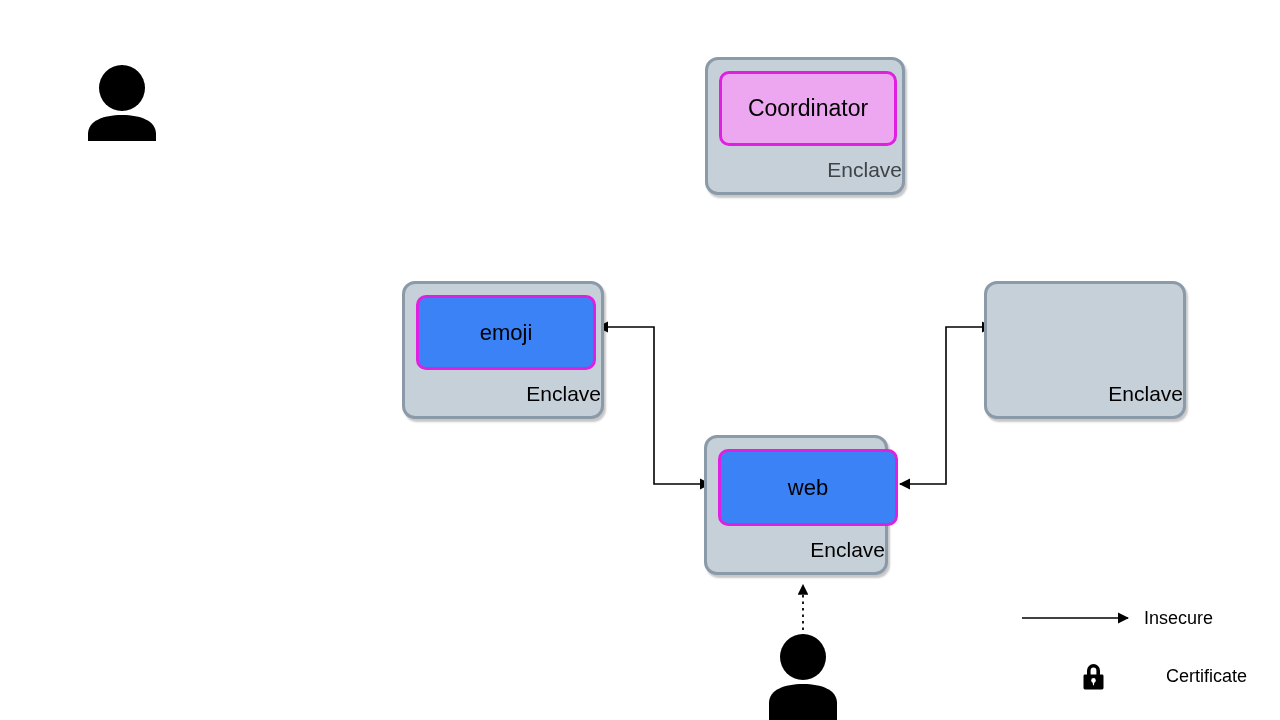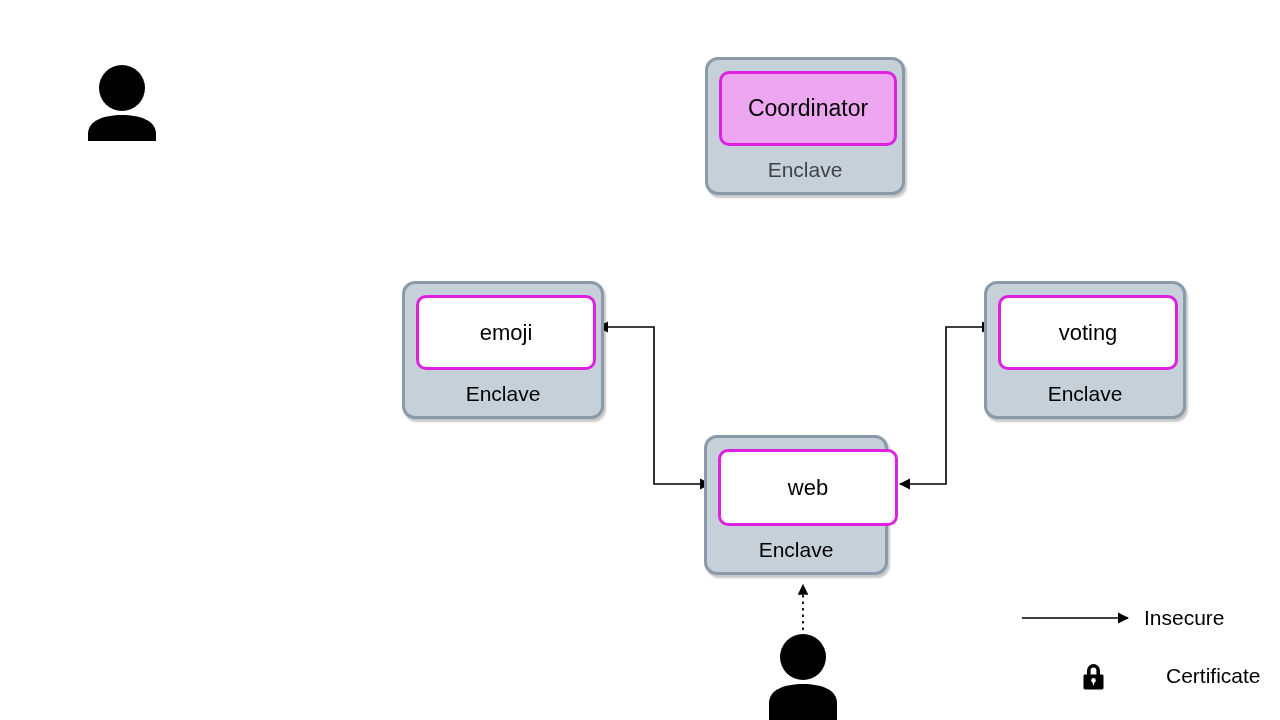--- a/index.html
+++ b/index.html
@@ -24,34 +24,34 @@
     box-sizing: border-box;
     background: #c6d0d8;
     border: 3px solid #8b9aa8;
     border-radius: 13px;
     box-shadow: 2px 3px 2px rgba(0,0,0,0.22);
   }
   .enclave-label {
     position: absolute;
     left: 0;
     right: 0;
-    text-align: center;
+    text-align: right;
     font-size: 21px;
     color: #000000;
     white-space: nowrap;
   }
   .enclave-label.muted { color: #3f4448; }
 
   
   .service {
     position: absolute;
     box-sizing: border-box;
     border: 3px solid #e020e0;
     border-radius: 10px;
-    background: #ffffff;
+    background: #3b82f6;
     display: flex;
     align-items: center;
     justify-content: center;
   }
   .service.filled { background: #eda7f0; }
   .service-label {
     font-size: 22px;
     color: #000000;
     line-height: 1;
     white-space: nowrap;
@@ -78,21 +78,21 @@
     z-index: 6;
   }
   .legend-row {
     position: absolute;
     height: 30px;
   }
   .legend-text {
     position: absolute;
     left: 124px;
     top: 0;
-    font-size: 21px;
+    font-size: 18px;
     color: #000000;
     white-space: nowrap;
     line-height: 30px;
   }
   .legend-text.indent { left: 134px; }
   .legend-glyph {
     position: absolute;
     left: 0;
     top: 0;
     width: 120px;
@@ -141,23 +141,20 @@
   </div>
 
   <div class="enclave" style="left:402px; top:281px; width:202px; height:138px; z-index:2;">
     <div class="service" style="left:11px; top:11px; width:180px; height:75px;">
       <span class="service-label">emoji</span>
     </div>
     <div class="enclave-label" style="top:98px;">Enclave</div>
   </div>
 
   <div class="enclave" style="left:984px; top:281px; width:202px; height:138px; z-index:2;">
-    <div class="service" style="left:11px; top:11px; width:180px; height:75px;">
-      <span class="service-label">voting</span>
-    </div>
     <div class="enclave-label" style="top:98px;">Enclave</div>
   </div>
 
   <div class="enclave" style="left:704px; top:435px; width:184px; height:140px; z-index:2;">
     <div class="service" style="left:11px; top:11px; width:180px; height:77px;">
       <span class="service-label">web</span>
     </div>
     <div class="enclave-label" style="top:100px;">Enclave</div>
   </div>
 

